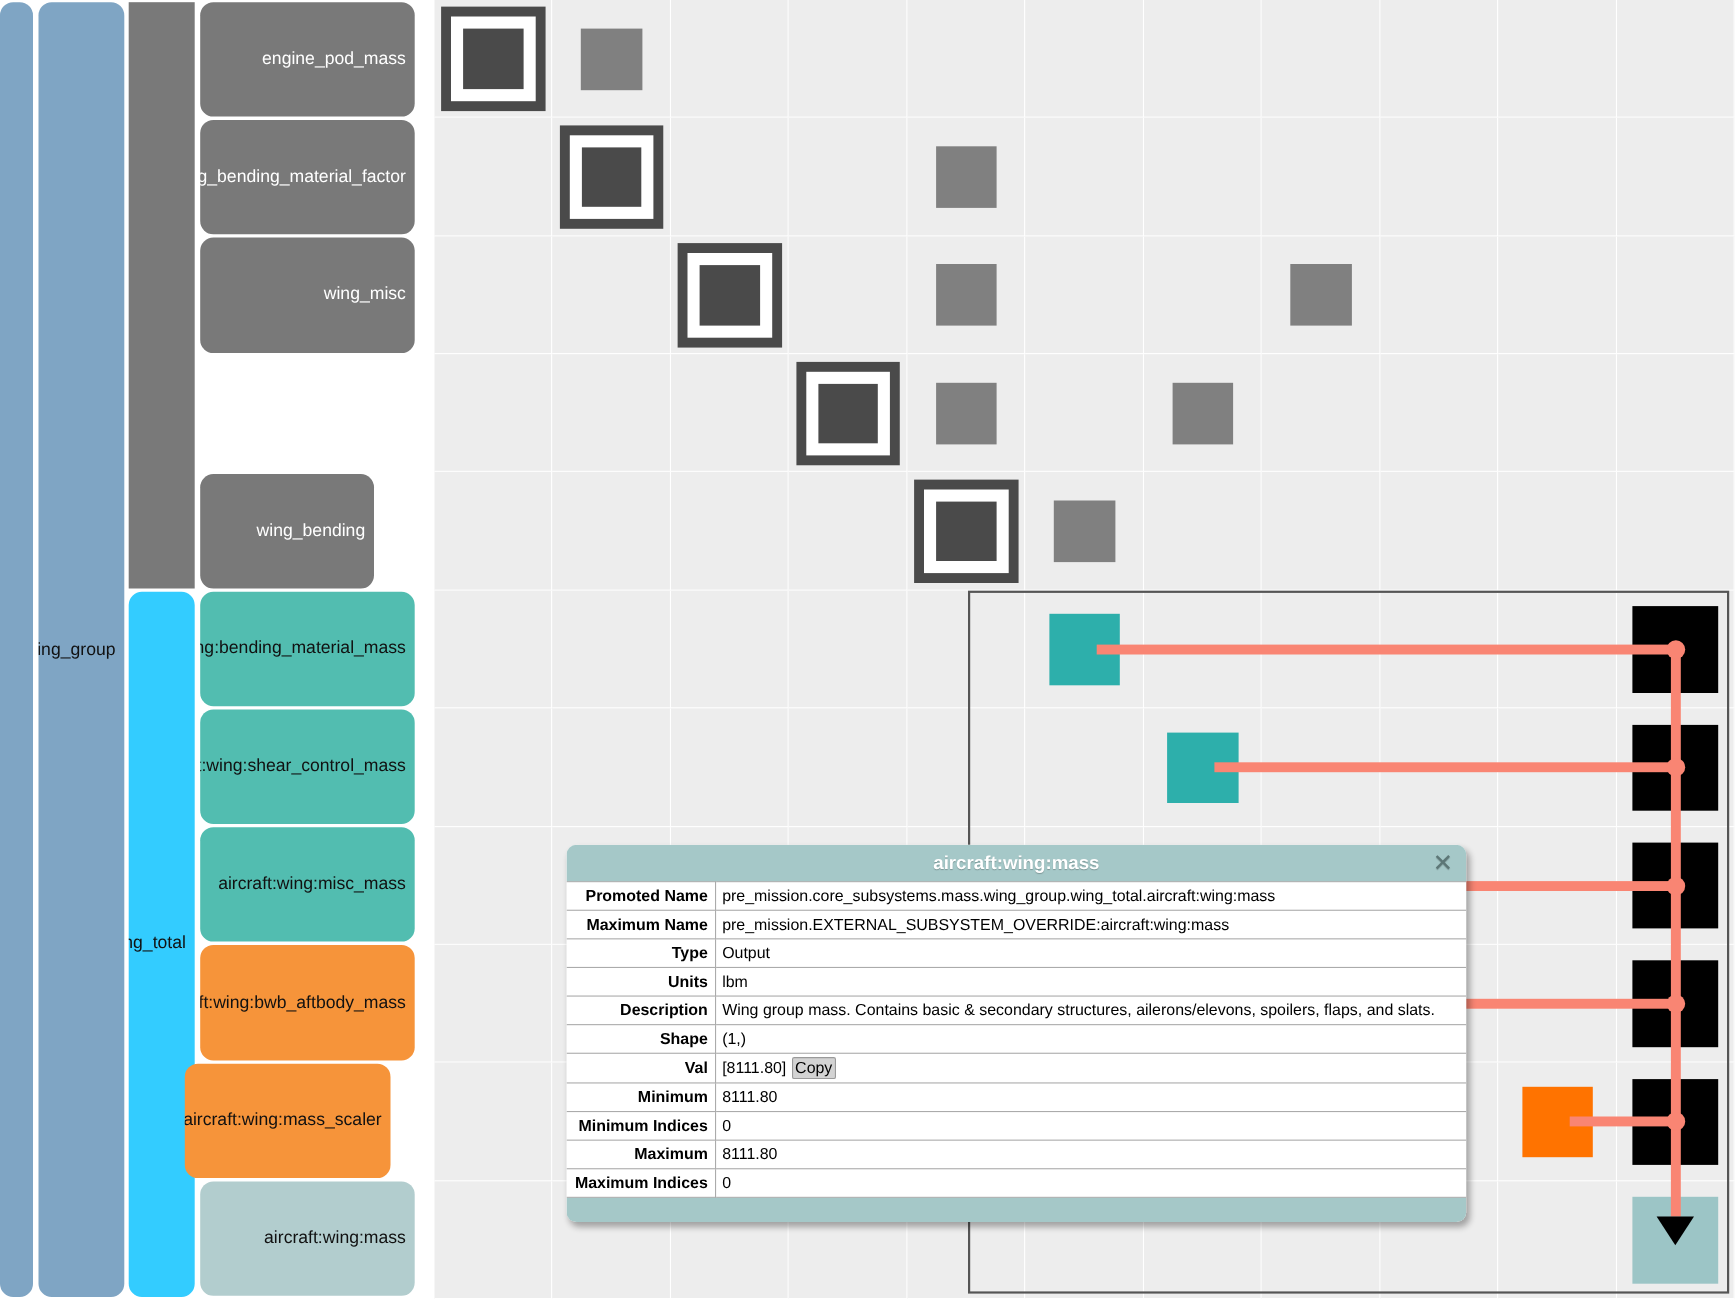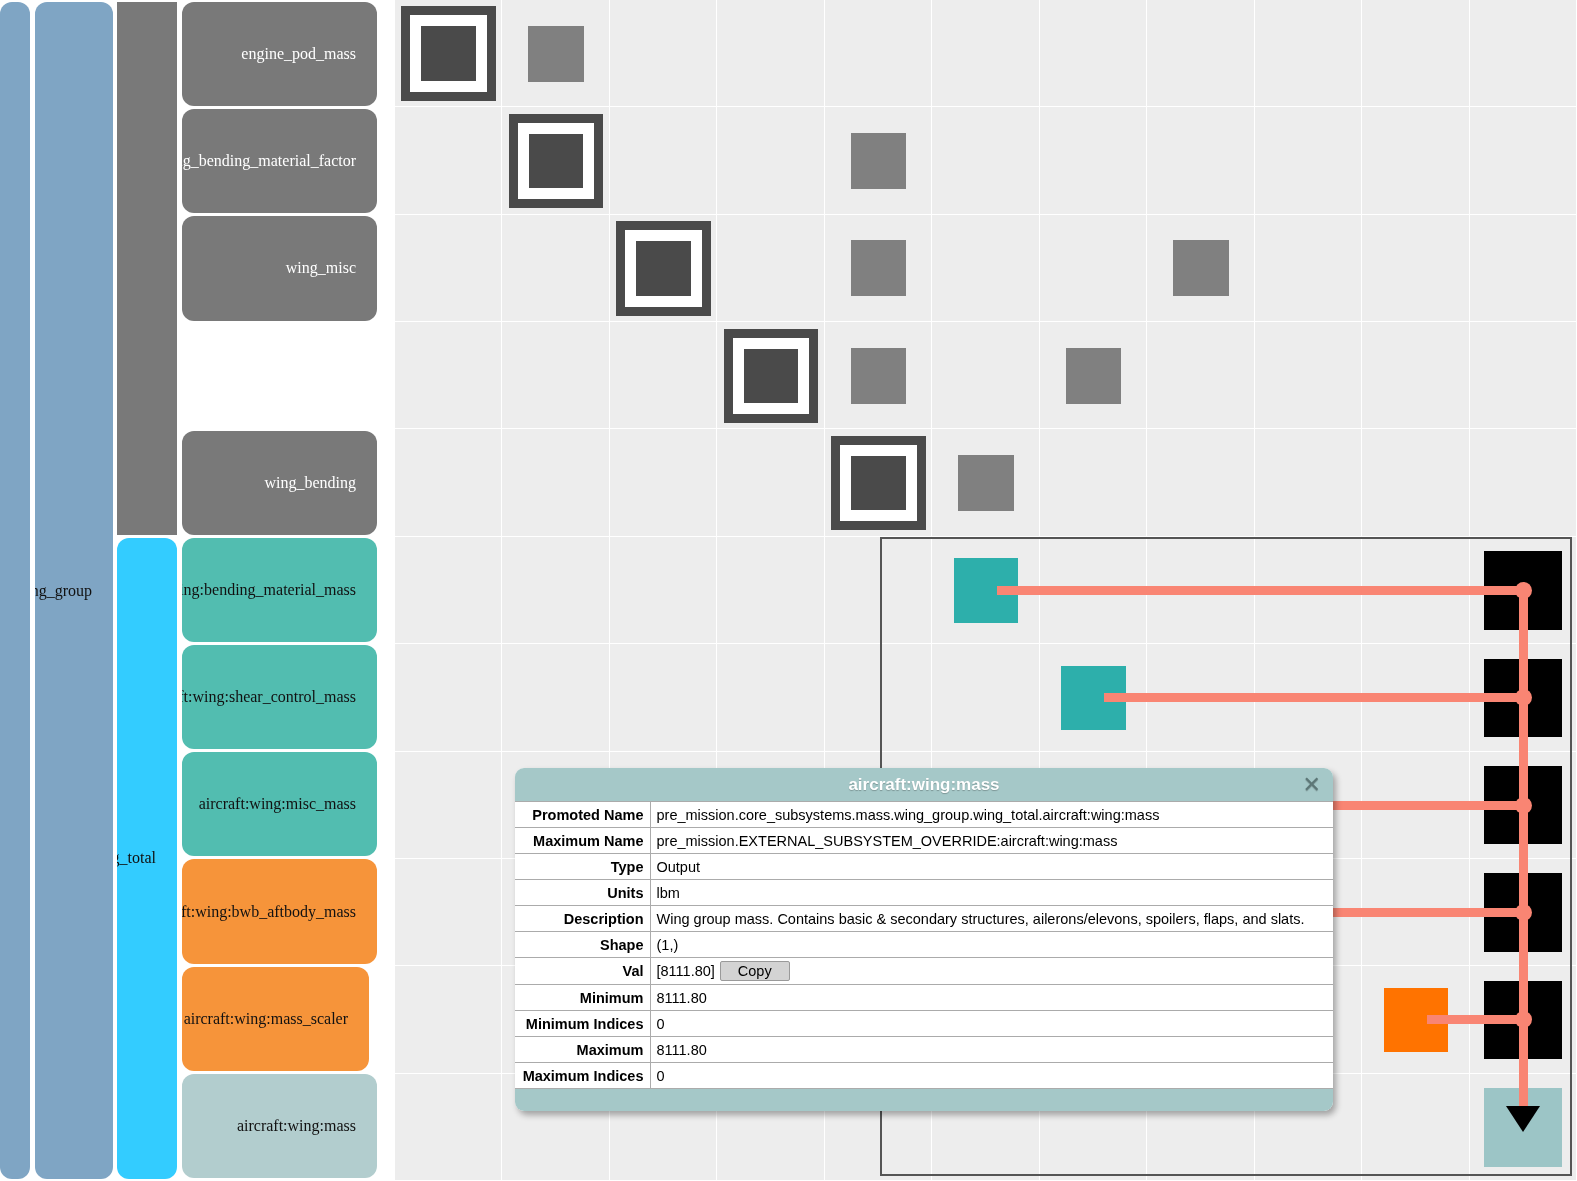--- a/index.html
+++ b/index.html
@@ -14,26 +14,25 @@
   #root { position: relative; width: 1577px; height: 1181px; }
 
   
   #tree { position: absolute; left: 0; top: 0; width: 395px; height: 1181px; background:#ffffff; }
   .tnode {
     position: absolute;
     border-radius: 12px;
     display: flex;
     align-items: center;
     justify-content: flex-end;
-    padding-right: 21px;
+    padding-right: 8px;
     font-size: 16px;
     color: #000;
     overflow: hidden;
     white-space: nowrap;
-    font-family: Liberation Serif, serif;
   }
   .tnode.grey { background:#797979; color:#ffffff; }
   .tnode.bluegrey { background:#7fa5c4; color:#111; }
   .tnode.cyan { background:#33ccff; color:#111; }
   .tnode.teal { background:#52bdb0; color:#111; }
   .tnode.orange { background:#f6943a; color:#111; }
   .tnode.ltteal { background:#b2cdce; color:#111; }
 
   
   #matrix { position:absolute; left:395px; top:0; width:1182px; height:1181px; background:#ffffff; }
@@ -121,21 +120,21 @@
   #infowin td.k {
     text-align:right; font-weight:bold; width:135px;
     border-left:none;
   }
   #infowin td.v { text-align:left; border-right:none; }
   #infowin .footer { height:22px; background:#a5c8c8; }
   .copybtn {
     display:inline-block;
     border:1px solid #9a9a9a;
     background:#d3d3d3;
-    padding:1px 17px;
+    padding:1px 2px;
     font-size:14.5px;
     margin-left:5px;
     border-radius:2px;
     cursor:pointer;
   }
 </style>
 </head>
 <body>
 
 <div id="root">
@@ -155,36 +154,36 @@
       </div>
       <div class="tnode grey" style="left: 182px; top: 2px; width: 195px; height: 104.182px;">
         <span>engine_pod_mass</span>
       </div>
       <div class="tnode grey" style="left: 182px; top: 109.182px; width: 195px; height: 104.182px;">
         <span>wing_bending_material_factor</span>
       </div>
       <div class="tnode grey" style="left: 182px; top: 216.364px; width: 195px; height: 104.182px;">
         <span>wing_misc</span>
       </div>
-      <div class="tnode grey" style="left: 182px; top: 430.727px; width: 195px; height: 104.182px;">
+      <div class="tnode grey" style="left: 182px; top: 430.727px; width: 158px; height: 104.182px;">
         <span>wing_bending</span>
       </div>
       <div class="tnode teal" style="left: 182px; top: 537.909px; width: 195px; height: 104.182px;">
         <span>aircraft:wing:bending_material_mass</span>
       </div>
       <div class="tnode teal" style="left: 182px; top: 645.091px; width: 195px; height: 104.182px;">
         <span>aircraft:wing:shear_control_mass</span>
       </div>
       <div class="tnode teal" style="left: 182px; top: 752.273px; width: 195px; height: 104.182px;">
         <span>aircraft:wing:misc_mass</span>
       </div>
       <div class="tnode orange" style="left: 182px; top: 859.455px; width: 195px; height: 104.182px;">
         <span>aircraft:wing:bwb_aftbody_mass</span>
       </div>
-      <div class="tnode orange" style="left: 182px; top: 966.636px; width: 187px; height: 104.182px; text-align: right;">
+      <div class="tnode orange" style="left: 168px; top: 966.636px; width: 187px; height: 104.182px; text-align: right;">
         <span>aircraft:wing:mass_scaler</span>
       </div>
       <div class="tnode ltteal" style="left: 182px; top: 1073.82px; width: 195px; height: 104.182px;">
         <span>aircraft:wing:mass</span>
       </div>
     </div>
 
   <div id="matrix">
       <div class="gcell" style="left: 0px; top: 0px; width: 107.455px; height: 107.364px;"></div>
       <div class="gcell" style="left: 107.455px; top: 0px; width: 107.455px; height: 107.364px;"></div>

